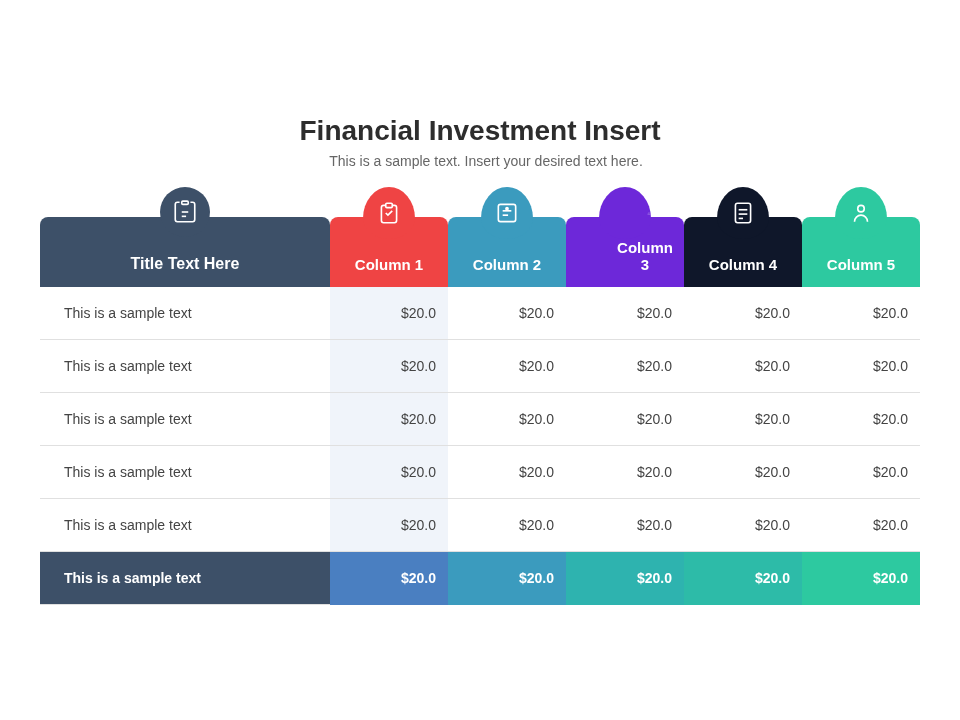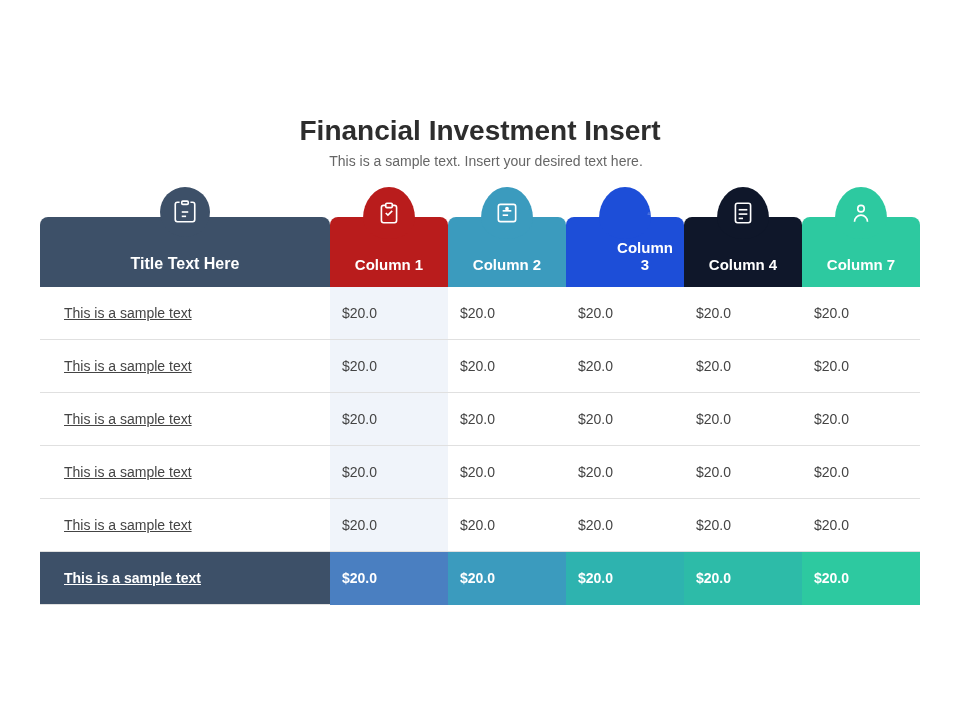--- a/index.html
+++ b/index.html
@@ -69,46 +69,45 @@
       font-size: 15px;
       min-height: 70px;
       display: flex;
       align-items: flex-end;
       justify-content: center;
       padding-bottom: 14px;
       border-radius: 8px 8px 0 0;
       margin-top: 20px;
     }
 
-    .col1-color { background: #b91c1c; }
+    .col1-color { background: #ef4444; }
     .col2-color { background: #3b9bbe; }
-    .col3-color { background: #1d4ed8; padding-left: 48px; }
+    .col3-color { background: #6d28d9; padding-left: 48px; }
     .col4-color { background: #0f172a; }
     .col5-color { background: #2dc9a0; }
 
     .title-col-color { background: #3d5068; }
 
     .data-grid {
       display: grid;
       grid-template-columns: 290px repeat(5, 1fr);
     }
 
     .data-cell {
       padding: 18px 12px;
-      text-align: left;
+      text-align: right;
       font-size: 14px;
       color: #444;
       border-bottom: 1px solid #e0e0e0;
     }
 
     .data-cell.label-cell {
       text-align: left;
       padding-left: 24px;
       color: #444;
-      text-decoration: underline;
     }
 
     .data-cell.col1-bg {
       background: #f0f4fa;
     }
 
     .icon-svg {
       width: 26px;
       height: 26px;
       fill: none;
@@ -194,21 +193,21 @@
   </div>
 
   <div class="header-cell">
     <div class="icon-bubble col5-color">
       <svg class="icon-svg" viewBox="0 0 24 24">
         <circle cx="12" cy="8" r="3" stroke="#fff" stroke-width="1.5" fill="none"></circle>
         <path d="M6 20c0-3.3 2.7-6 6-6s6 2.7 6 6" stroke="#fff" stroke-width="1.5" fill="none"></path>
       </svg>
     </div>
     <div class="header-label-box col5-color">
-      <span>Column 7</span>
+      <span>Column 5</span>
     </div>
   </div>
 </div>
 
 <div class="data-grid" style="width:100%;">
 
   <div class="data-cell label-cell">This is a sample text</div>
   <div class="data-cell col1-bg">$20.0</div>
   <div class="data-cell">$20.0</div>
   <div class="data-cell">$20.0</div>

